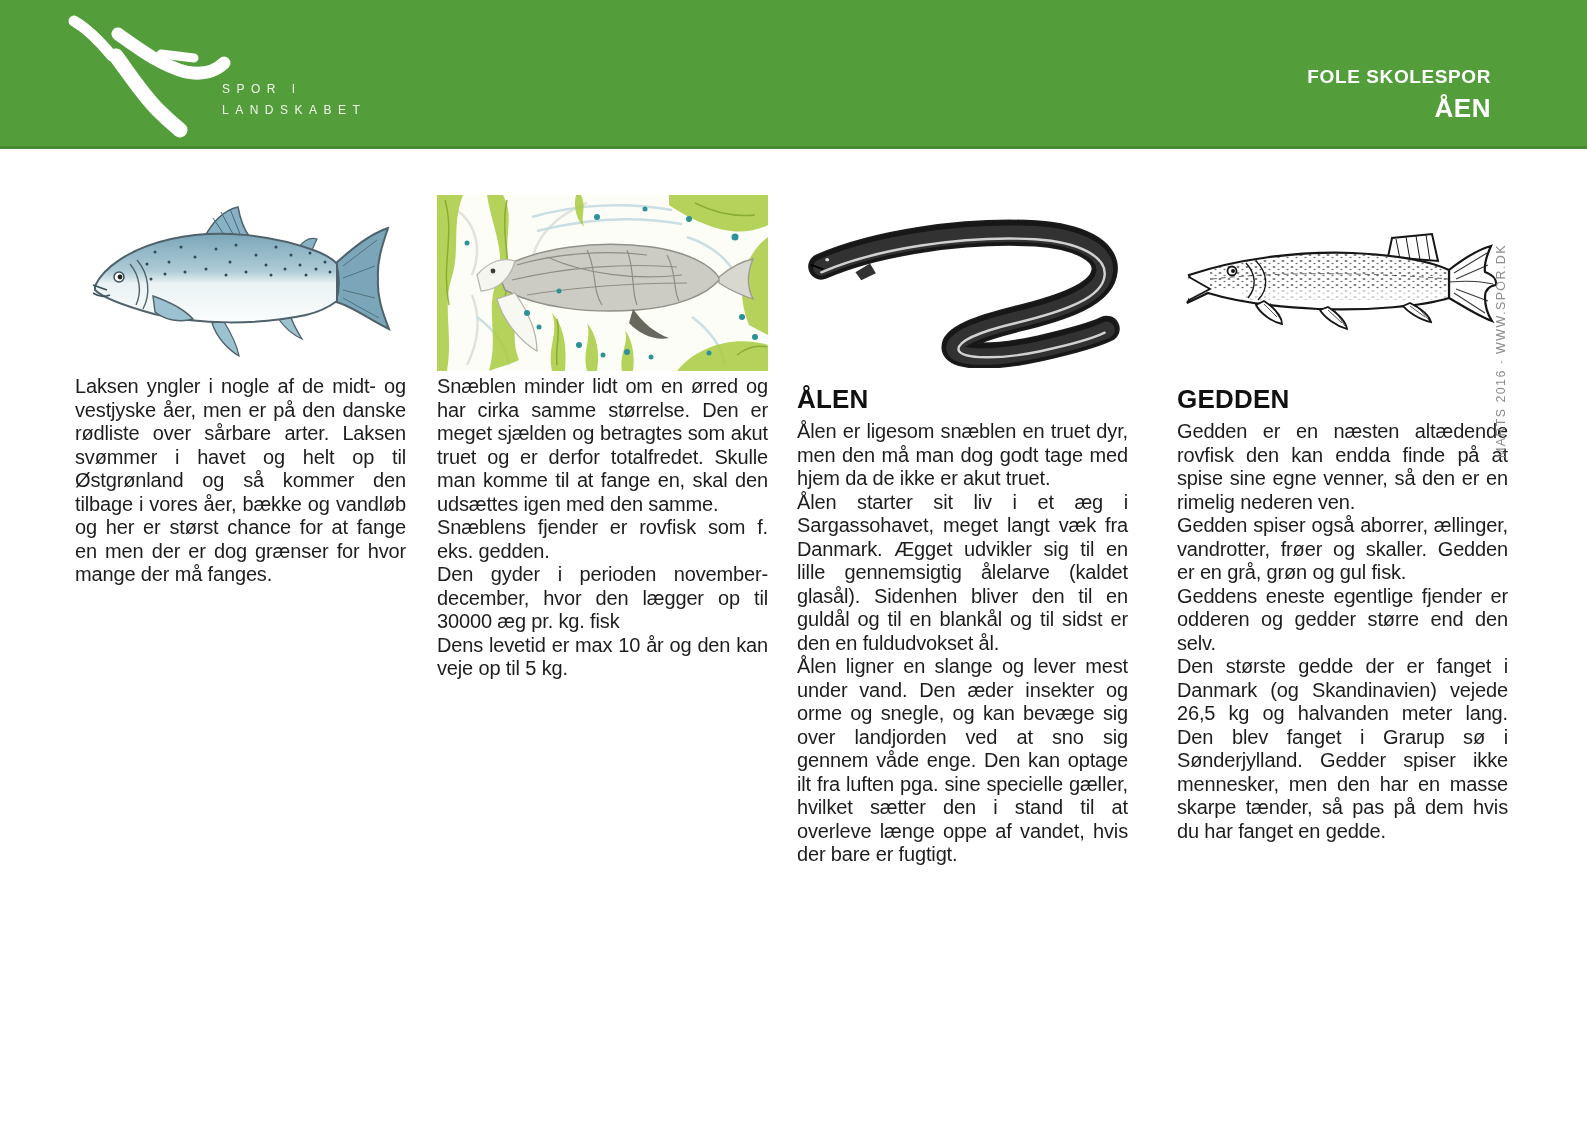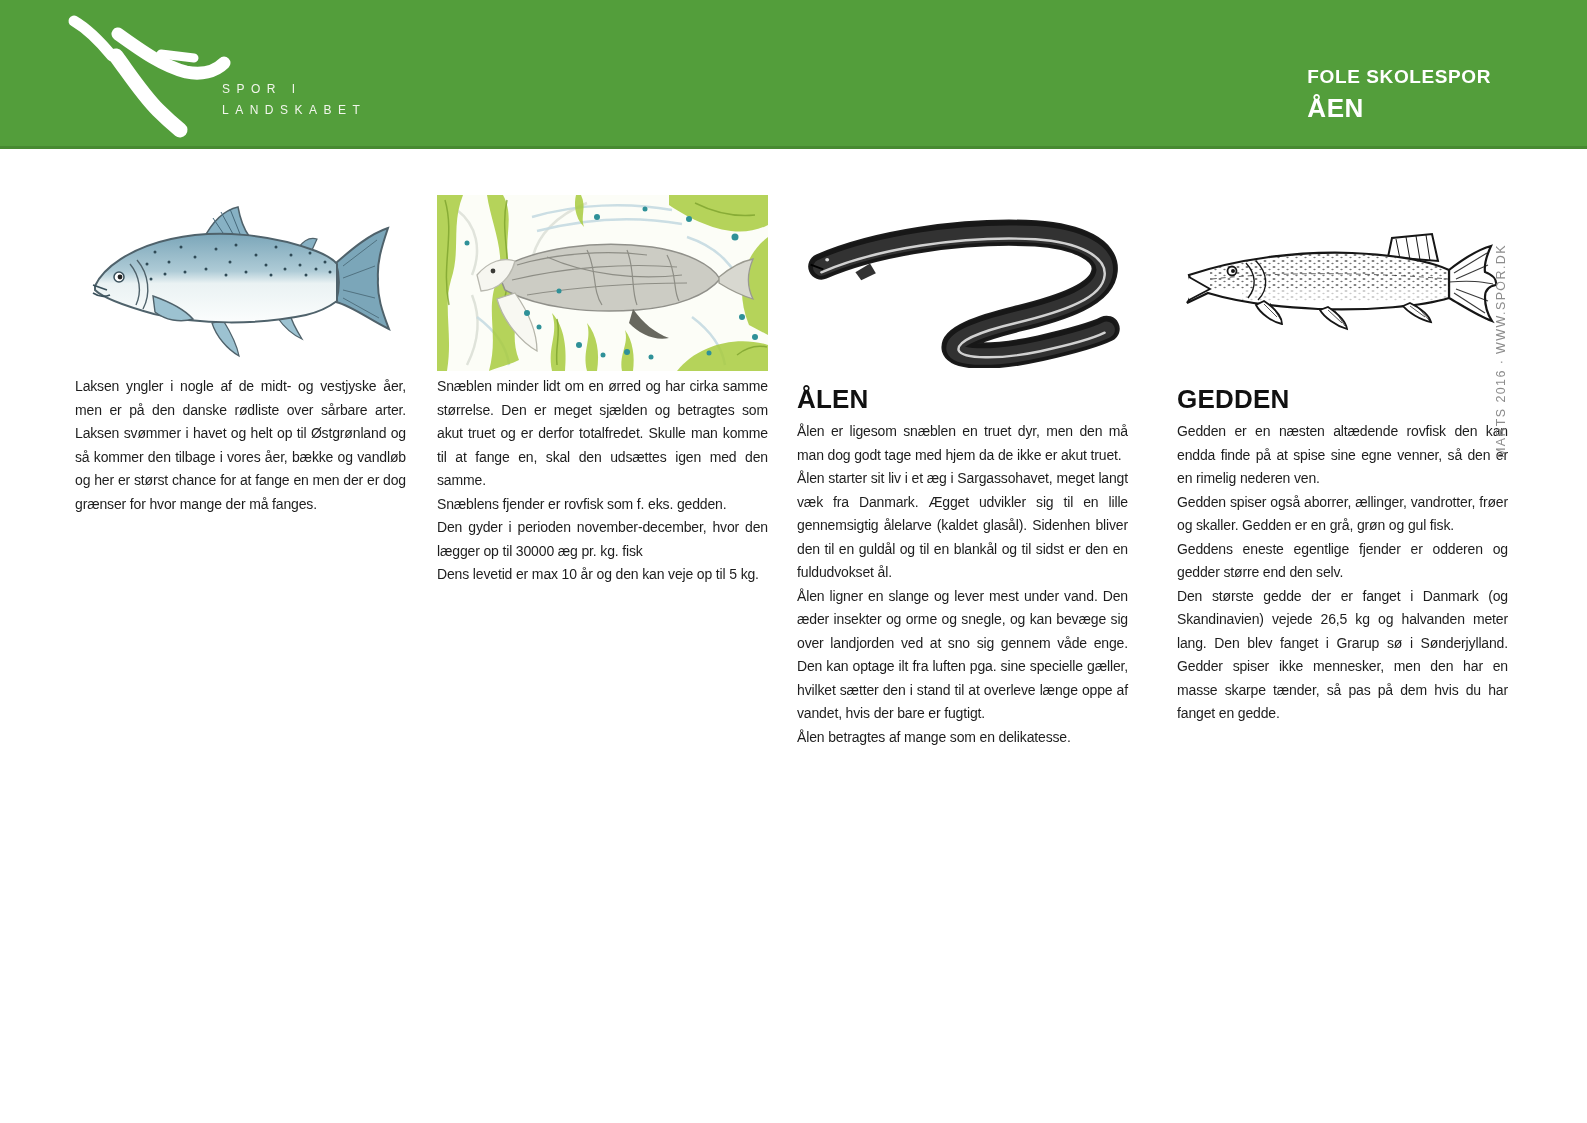--- a/index.html
+++ b/index.html
@@ -4,29 +4,29 @@
 <style>
   html,body{margin:0;padding:0;background:#fff;}
   .page{position:relative;width:1587px;height:1123px;background:#ffffff;overflow:hidden;
         font-family:"Liberation Sans","DejaVu Sans",sans-serif;color:#1b1b1b;}
   
   .header{position:absolute;left:0;top:0;width:1587px;height:146px;background:#539e3b;
           border-bottom:3px solid #478a31;}
   .logo-svg{position:absolute;left:58px;top:4px;width:178px;height:142px;}
   .logo-text{position:absolute;left:222px;top:79px;color:#f2f6ec;font-size:12px;
              letter-spacing:6.5px;line-height:21px;font-weight:400;}
-  .header-right{position:absolute;right:96px;top:66px;color:#ffffff;}
+  .header-right{position:absolute;right:96px;top:66px;text-align:right;color:#ffffff;}
   .kicker{font-size:19px;font-weight:bold;letter-spacing:0.6px;line-height:22px;}
   .big-title{font-size:26px;font-weight:bold;letter-spacing:0.5px;line-height:36px;margin-top:2px;}
   
   .col{position:absolute;top:195px;width:331px;}
   .col-1{left:75px;} .col-2{left:437px;} .col-3{left:797px;} .col-4{left:1163px;margin-left:14px;}
   .img-box{height:180px;display:flex;align-items:center;justify-content:center;overflow:hidden;}
   .col h2{margin:9px 0 5px 0;font-size:26px;letter-spacing:0.2px;font-weight:bold;color:#111;}
-  .col p{margin:0;font-size:14px;line-height:23.5px;text-align:justify;
+  .col p{margin:0;font-size:20px;line-height:23.5px;text-align:justify;
          letter-spacing:-0.15px;color:#1d1d1d;hyphens:manual;}
   
   .credit{position:absolute;left:1494px;top:196px;height:262px;width:18px;
           writing-mode:vertical-rl;transform:rotate(180deg);
           font-size:12.5px;letter-spacing:1.4px;color:#8c8c8c;white-space:nowrap;}
   svg{display:block;}
 </style>
 </head>
 <body>
 
@@ -200,21 +200,20 @@
         </g>
         <ellipse cx="31" cy="57" rx="2" ry="1.8" fill="#dddddd"></ellipse>
         <path d="M14,62 L27,67" stroke="#000" stroke-width="2" fill="none"></path>
         <path d="M60,70 l15,-9 l6,10 l-15,7 z" fill="#0e0e0e" opacity="0.85"></path>
       </svg>
     </div>
     <h2>ÅLEN</h2>
     <p>Ålen er ligesom snæblen en truet dyr, men den må man dog godt tage med hjem da de ikke er akut truet.</p>
     <p>Ålen starter sit liv i et æg i Sargassohavet, meget langt væk fra Danmark. Ægget ud­vikler sig til en lille gennemsigtig ålelarve (kaldet glasål). Sidenhen bliver den til en guldål og til en blankål og til sidst er den en fuldudvokset ål.</p>
     <p>Ålen ligner en slange og lever mest un­der vand. Den æder insekter og orme og snegle, og kan bevæge sig over landjor­den ved at sno sig gennem våde enge. Den kan optage ilt fra luften pga. sine spe­cielle gæller, hvilket sætter den i stand til at overleve længe oppe af vandet, hvis der bare er fugtigt.</p>
-    <p>Ålen betragtes af mange som en delika­tesse.</p>
   </div>
 
   <div class="col col-4">
     <div class="img-box">
       <svg width="322" height="112" viewBox="0 0 322 112" aria-hidden="true">
         <defs>
           <pattern id="pkSpeck" width="9" height="6" patternUnits="userSpaceOnUse">
             <ellipse cx="2" cy="2" rx="1.5" ry="0.9" fill="#2b2b2b"></ellipse>
             <ellipse cx="6.5" cy="4.5" rx="1.2" ry="0.7" fill="#2b2b2b"></ellipse>
           </pattern>

